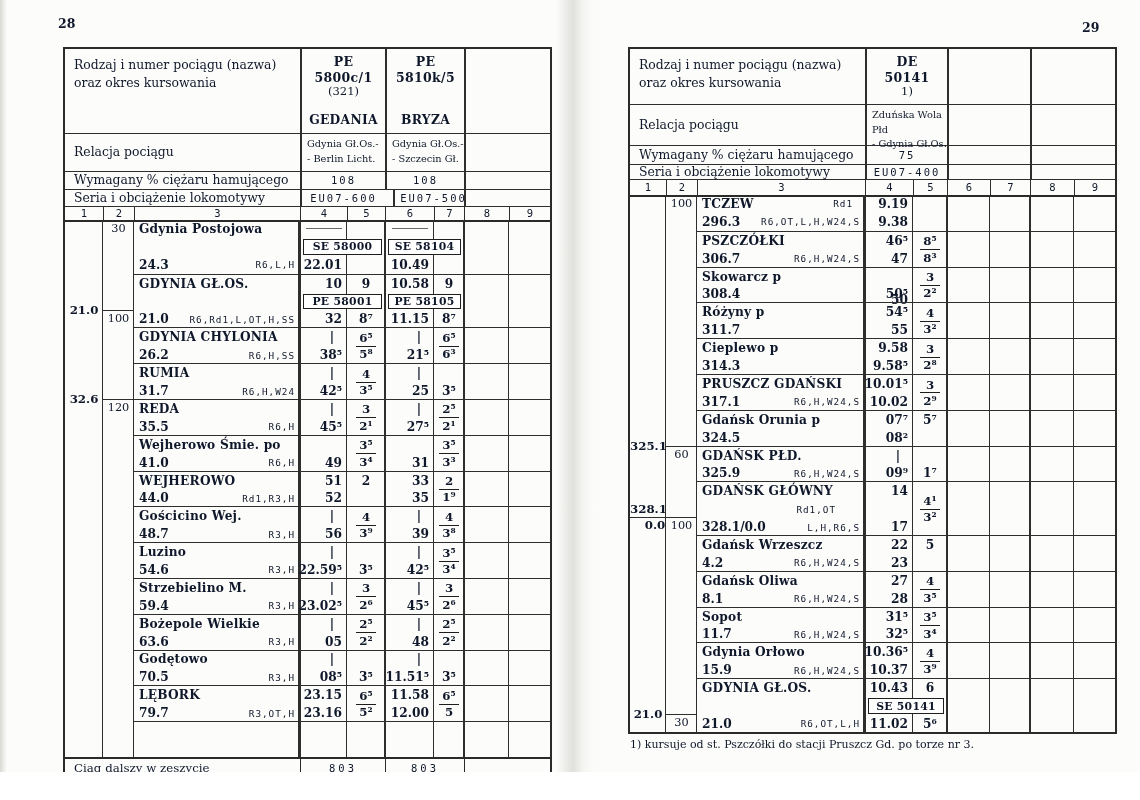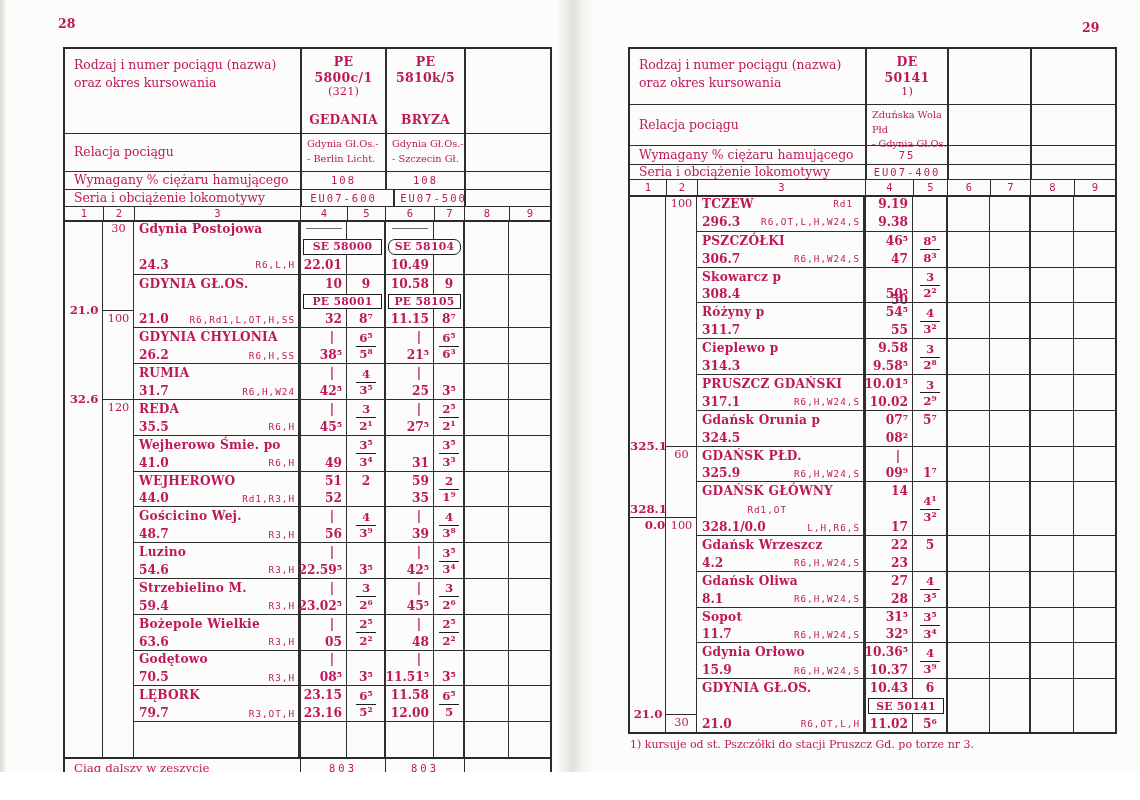--- a/index.html
+++ b/index.html
@@ -1,17 +1,17 @@
 <!DOCTYPE html>
 <html><head>
 <meta charset="utf-8">
 <style>
   html,body{margin:0;padding:0;}
   .canvas{position:relative;width:1140px;height:772px;background:#fcfcfa;overflow:hidden;
-          font-family:"DejaVu Serif","Liberation Serif",serif;color:#be185d;}
+          font-family:"DejaVu Serif","Liberation Serif",serif;color:#0f172a;}
   .mono{font-family:"DejaVu Sans Mono","Liberation Mono",monospace;}
   .pgno{position:absolute;font-weight:bold;font-size:12.5px;}
   .tbl{position:absolute;border:2px solid #2b2b2b;}
   
   .hrow{position:absolute;border-bottom:1px solid #2e2e2e;}
   .hlabel{position:absolute;left:0;top:0;height:100%;display:flex;align-items:center;
           padding-left:9px;font-size:12.4px;white-space:pre-line;line-height:1.45;box-sizing:border-box;}
   .hlabel.first{align-items:flex-start;padding-top:7px;}
   .hbox{position:absolute;top:0;bottom:0;border-left:2px solid #2e2e2e;display:flex;box-sizing:border-box;}
   .hbox.train{flex-direction:column;align-items:center;padding-top:5px;}
@@ -30,21 +30,21 @@
   .grp{position:relative;box-sizing:border-box;}
   .sname{grid-column:1;grid-row:1;display:flex;align-items:center;padding-left:5px;
          font-weight:bold;font-size:12.2px;white-space:nowrap;letter-spacing:0.2px;}
   .sname .nright{margin-left:auto;padding-right:12px;font-family:"DejaVu Sans Mono","Liberation Mono",monospace;
          font-weight:normal;font-size:9.3px;letter-spacing:1px;}
   .krow{grid-column:1;display:flex;align-items:center;justify-content:space-between;
         padding:0 5px;font-weight:bold;font-size:12.2px;white-space:nowrap;}
   .krow .notes{font-family:"DejaVu Sans Mono","Liberation Mono",monospace;font-weight:normal;
         font-size:9.3px;letter-spacing:1px;}
   .r2r{grid-column:1;grid-row:2;display:flex;align-items:center;justify-content:flex-end;
-       padding-right:78px;font-size:9.3px;letter-spacing:1px;}
+       padding-right:29px;font-size:9.3px;letter-spacing:1px;}
   .tval{display:flex;align-items:center;justify-content:flex-end;padding-right:5px;
         font-weight:bold;font-size:12.2px;white-space:nowrap;}
   .tval.mid{justify-content:center;padding-right:0;}
   .tval.pipe{padding-right:13px;font-size:12px;}
   .frac{display:flex;flex-direction:column;align-items:center;justify-content:center;
         font-weight:bold;font-size:11.8px;line-height:1.05;}
   .fbar{width:20px;height:0;border-top:1.3px solid #1d1d1d;margin:1.5px 0;}
   .band{grid-row:2;border:1.5px solid #1e1e1e;display:flex;align-items:center;justify-content:center;
         font-weight:bold;font-size:10.8px;margin:1px 3px;background:#fff;letter-spacing:0.3px;box-sizing:border-box;}
   .dwrap{display:flex;align-items:center;justify-content:center;}
@@ -163,21 +163,21 @@
               <span>24.3</span>
               <span class="notes mono">R6,L,H</span>
             </div>
             <div class="dwrap" style="grid-area: 1 / 2;">
               <div class="dashline"></div>
             </div>
             <div class="dwrap" style="grid-area: 1 / 4;">
               <div class="dashline"></div>
             </div>
             <div class="band" style="grid-column: 2 / span 2;">SE 58000</div>
-            <div class="band" style="grid-column: 4 / span 2; border-radius: 7px;">SE 58104</div>
+            <div class="band" style="grid-column: 4 / span 2;">SE 58104</div>
             <div class="tval" style="grid-area: 3 / 2;">22.01</div>
             <div class="tval" style="grid-area: 3 / 4;">10.49</div>
           </div>
           <div class="grp" style="height: 53.7px; border-top: 1px solid rgb(46, 46, 46); display: grid; grid-template-columns: 166px 47px 38px 49px 30px 45px 41px; grid-template-rows: repeat(3, 17.9px);">
             <div class="sname">
               <span>GDYNIA GŁ.OS.</span>
             </div>
             <div class="krow" style="grid-row: 3;">
               <span>21.0</span>
               <span class="notes mono">R6,Rd1,L,OT,H,SS</span>
@@ -283,21 +283,21 @@
             <div class="sname">
               <span>WEJHEROWO</span>
             </div>
             <div class="krow" style="grid-row: 2;">
               <span>44.0</span>
               <span class="notes mono">Rd1,R3,H</span>
             </div>
             <div class="tval" style="grid-area: 1 / 2;">51</div>
             <div class="tval" style="grid-area: 2 / 2;">52</div>
             <div class="tval mid" style="grid-area: 1 / 3;">2</div>
-            <div class="tval" style="grid-area: 1 / 4;">59</div>
+            <div class="tval" style="grid-area: 1 / 4;">33</div>
             <div class="tval" style="grid-area: 2 / 4;">35</div>
             <div class="frac" style="grid-area: 1 / 5 / span 2;">
               <span>2</span>
               <span class="fbar"></span>
               <span>1⁹</span>
             </div>
           </div>
           <div class="grp" style="height: 35.8px; border-top: 1px solid rgb(46, 46, 46); display: grid; grid-template-columns: 166px 47px 38px 49px 30px 45px 41px; grid-template-rows: repeat(2, 17.9px);">
             <div class="sname">
               <span>Gościcino Wej.</span>

